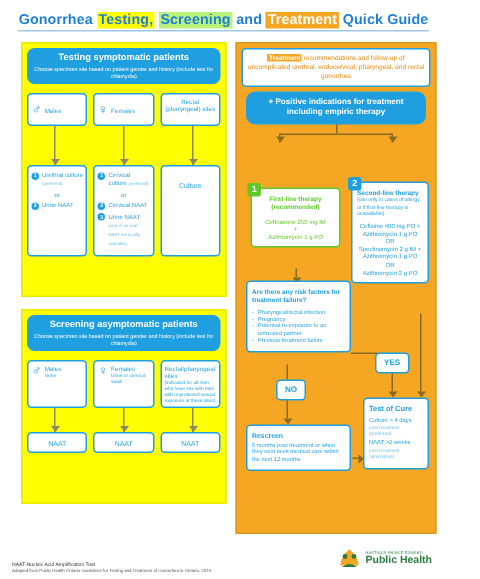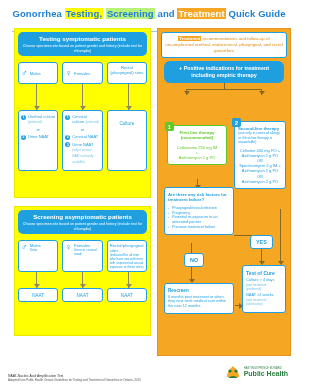--- a/index.html
+++ b/index.html
@@ -5,21 +5,21 @@
   * { box-sizing: border-box; margin:0; padding:0; }
   body {
     width:298px; height:386px; background:#ffffff;
     font-family:"Liberation Sans", sans-serif;
     position:relative; overflow:hidden;
   }
   .title {
     text-align:center; padding-top:8px; font-size:9.5px; font-weight:bold;
     color:#1f7fd4; letter-spacing:0.1px;
   }
-  .title .u { border-bottom:1px solid #9ec8e8; padding-bottom:12px; }
+  .title .u { border-bottom:1px solid #9ec8e8; padding-bottom:1px; }
   .hl-y { background:#ffff00; color:#1f7fd4; padding:0 1px; }
   .hl-g { background:#b9f27a; color:#1f7fd4; padding:0 1px; }
   .hl-o { background:#f5a623; color:#ffffff; padding:0 1px; }
 
   .canvas { position:absolute; top:24px; left:0; width:298px; height:362px; }
 
   
   .panel-yellow {
     position:absolute; background:#ffff00; border:1px solid #e8e800;
   }

